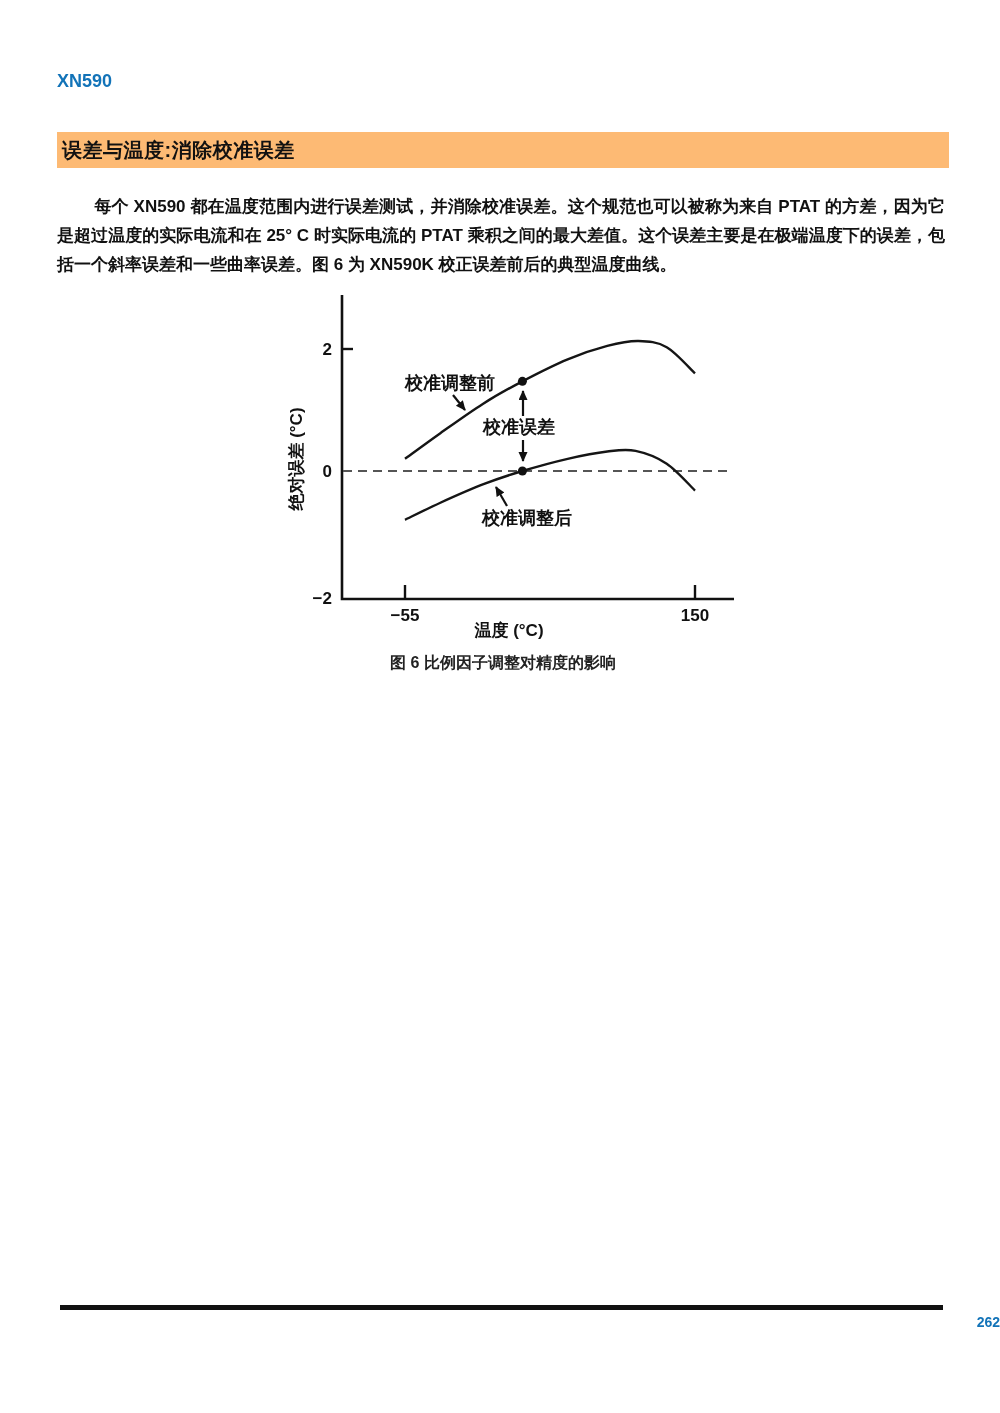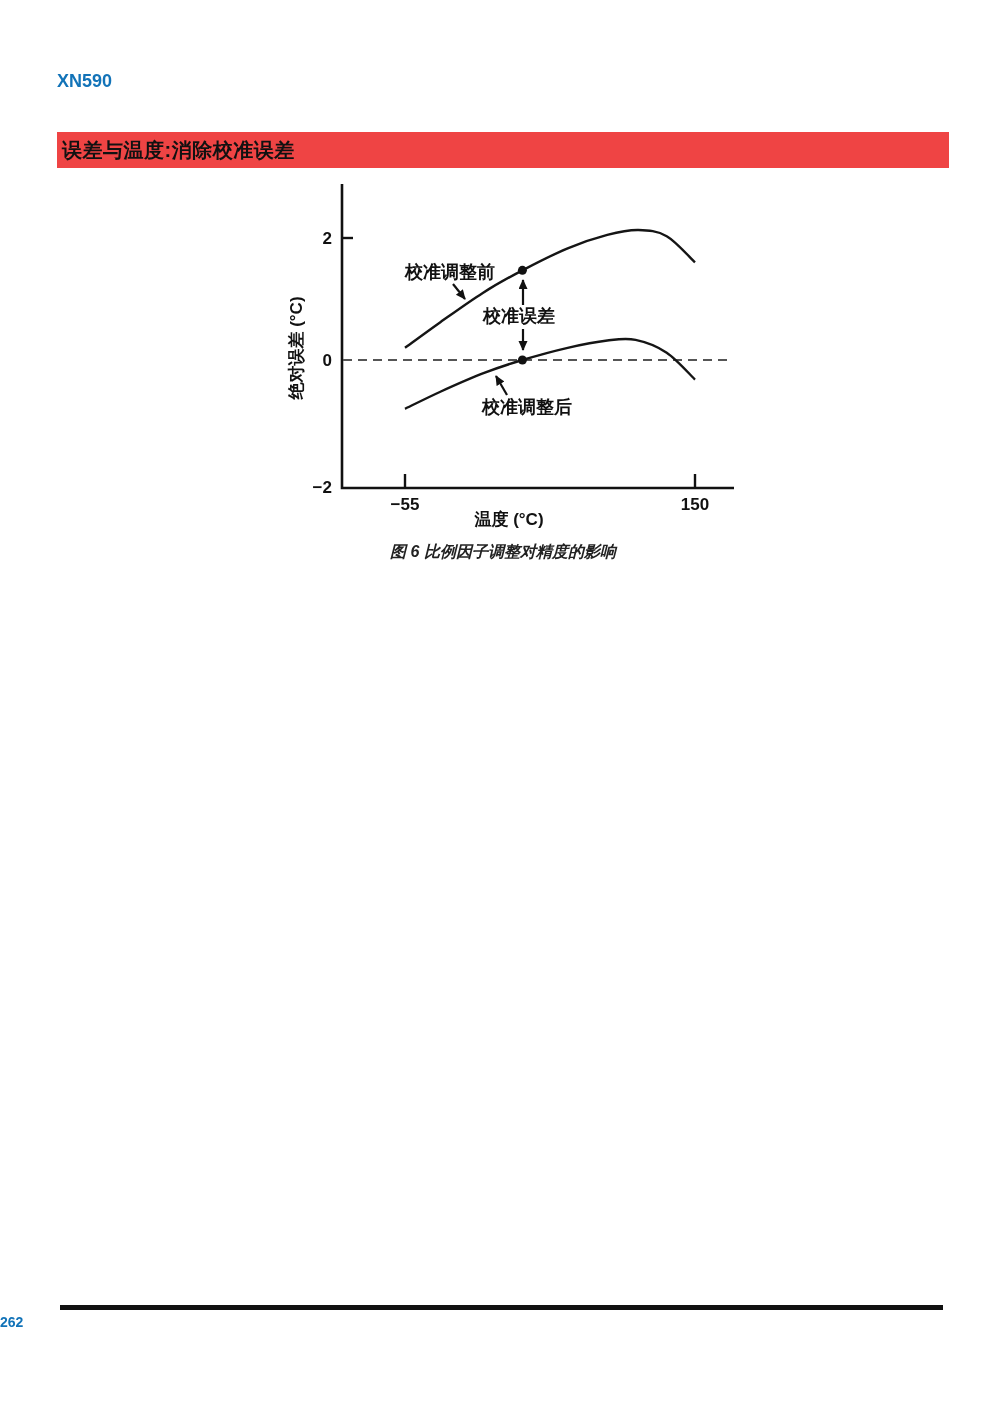--- a/index.html
+++ b/index.html
@@ -14,21 +14,21 @@
   }
   .doc-title{
     margin:70px 0 0 57px;
     font-size:18px;
     font-weight:700;
     color:#1273b8;
     line-height:22px;
   }
   .h-bar{
     margin:40px 51px 0 57px;
-    background:#ef4444;
+    background:#fdba74;
     font-size:20px;
     font-weight:700;
     line-height:36px;
     height:36px;
     padding-left:5px;
     letter-spacing:0.5px;
   }
   .h-bar.h2{margin-top:34px;}
   .body-par{
     margin:24px 55px 0 57px;
@@ -41,42 +41,42 @@
   figure{
     margin:12px 51px 0 57px;
     text-align:center;
   }
   figure svg{display:block;margin:0 auto;transform:translateX(4px);}
   figcaption{
     margin-top:2px;
     font-size:16px;
     font-weight:600;
     color:#222;
-    font-style:italic;
   }
   .body-par.p2{margin-top:44px;}
   .footer{position:absolute;left:0;top:1305px;width:1000px;}
   .rule{margin-left:60px;width:883px;height:5px;background:#111;}
   .pagenum{
     margin-top:4px;
-    text-align:left;
+    text-align:right;
     font-size:14px;
     font-weight:700;
     color:#1273b8;
   }
 </style>
 </head>
 <body>
 
 <div class="page">
 
   <div class="doc-title">XN590</div>
 
   <div class="h-bar">误差与温度:消除校准误差</div>
 
+  <p class="body-par">每个 XN590 都在温度范围内进行误差测试，并消除校准误差。这个规范也可以被称为来自 PTAT 的方差，因为它是超过温度的实际电流和在 25° C 时实际电流的 PTAT 乘积之间的最大差值。这个误差主要是在极端温度下的误差，包括一个斜率误差和一些曲率误差。图 6 为 XN590K 校正误差前后的典型温度曲线。</p>
 
 
   <figure>
     <svg id="chart" viewBox="0 0 470 360" width="470" height="360" xmlns="http://www.w3.org/2000/svg">
         <defs>
           <marker id="ah" markerWidth="11" markerHeight="11" refX="9" refY="4.5" orient="auto" markerUnits="userSpaceOnUse">
             <path d="M0 0 L10 4.5 L0 9 Z" fill="#111111"></path>
           </marker>
         </defs>
         <path d="M70 4 V308 H462" stroke="#111111" stroke-width="2.6" fill="none"></path>

